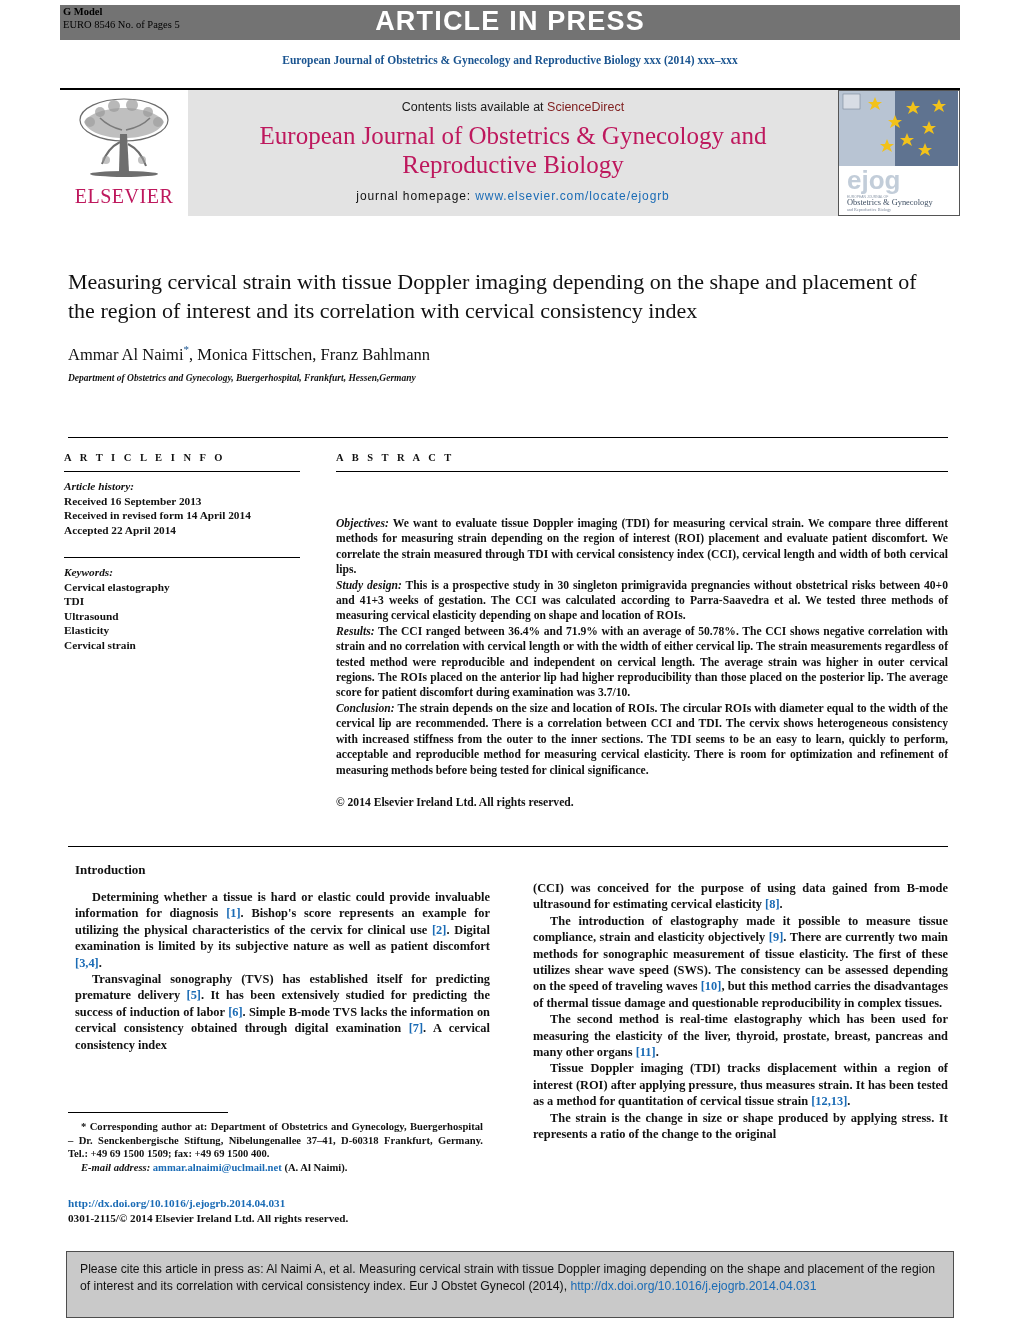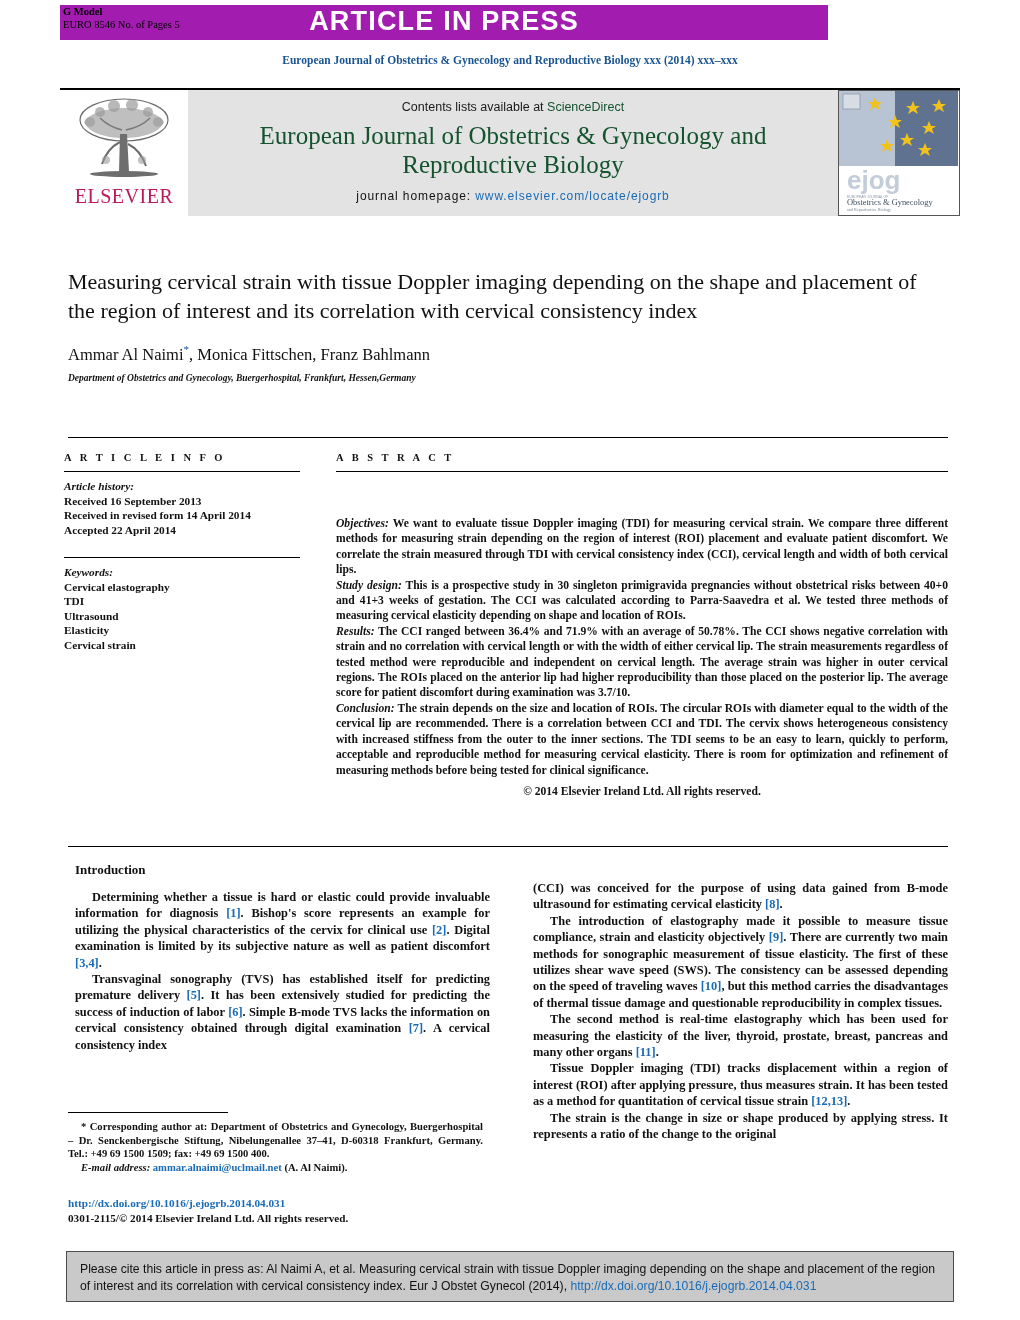--- a/index.html
+++ b/index.html
@@ -19,22 +19,22 @@
     position: relative;
     width: 1020px;
     height: 1320px;
     background: #fff;
   }
 
   
   .press-band {
     position: absolute;
     left: 60px; top: 5px;
-    width: 768px; height: 35px;
-    background: #a21caf;
+    width: 900px; height: 35px;
+    background: #737373;
   }
   .press-band-text {
     position: absolute;
     left: 0; right: 0; top: 1px;
     text-align: center;
     font-family: "Liberation Sans", sans-serif;
     font-size: 27px;
     font-weight: bold;
     letter-spacing: 1.2px;
     color: #ffffff;
@@ -101,26 +101,26 @@
     position: relative;
     padding: 6px 0 0 0;
     text-align: center;
   }
   .contents-line {
     font-family: "Liberation Sans", sans-serif;
     font-size: 12.5px;
     color: #1a1a1a;
     margin-top: 4px;
   }
-  .contents-line .sd { color: #14532d; }
+  .contents-line .sd { color: #7f1d1d; }
   .journal-title {
     font-family: "Liberation Serif", serif;
     font-size: 25px;
     line-height: 29px;
-    color: #14532d;
+    color: #be185d;
     margin-top: 7px;
     padding: 0 30px;
   }
   .homepage-line {
     font-family: "Liberation Sans", sans-serif;
     font-size: 12px;
     letter-spacing: 0.9px;
     margin-top: 10px;
     color: #111;
   }
@@ -208,25 +208,25 @@
     font-weight: bold;
     font-size: 11.6px;
     line-height: 15.4px;
     text-align: justify;
     color: #111;
     margin-top: 44px;
   }
   .abs-body p { margin: 0; }
   .abs-body .lbl { font-style: italic; }
   .copyright {
-    text-align: center;
+    text-align: left;
     font-family: "Liberation Serif", serif;
     font-weight: bold;
     font-size: 11.6px;
-    margin-top: 7px;
+    margin-top: 18px;
     color: #111;
   }
   .rule-bottom {
     position: absolute;
     left: 68px; top: 846px;
     width: 880px;
     border-top: 1px solid #000;
   }
 
   
@@ -293,21 +293,21 @@
   .doi-block .issn { color: #111; }
 
   
   .cite-box {
     position: absolute;
     left: 66px; top: 1251px;
     width: 888px;
     box-sizing: border-box;
     border: 1.5px solid #4d4d4d;
     background: #c9c9c9;
-    padding: 9px 13px 6px 13px;
+    padding: 9px 13px 22px 13px;
     font-family: "Liberation Sans", sans-serif;
     font-size: 12.2px;
     line-height: 16.8px;
     color: #111;
   }
   .cite-box .doi { color: #1a6bb5; }
 </style>
 </head>
 <body>
 

